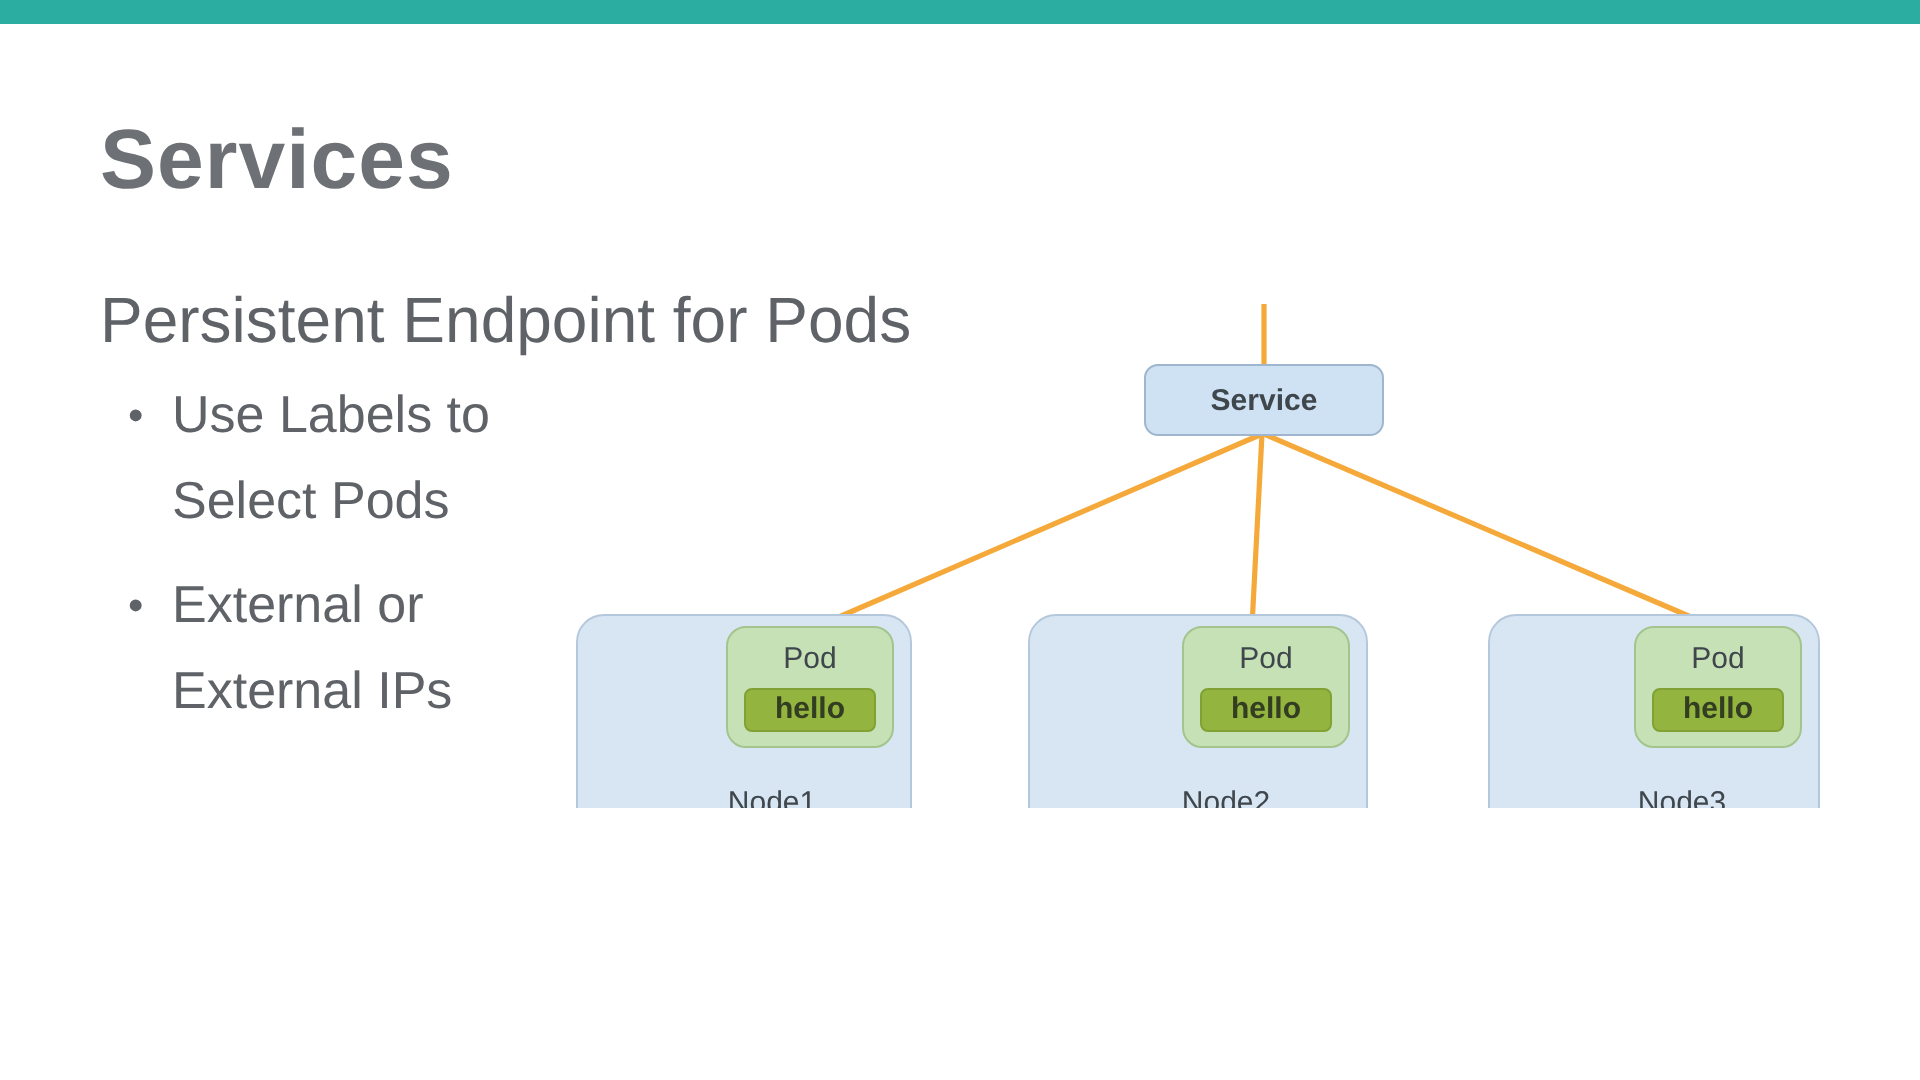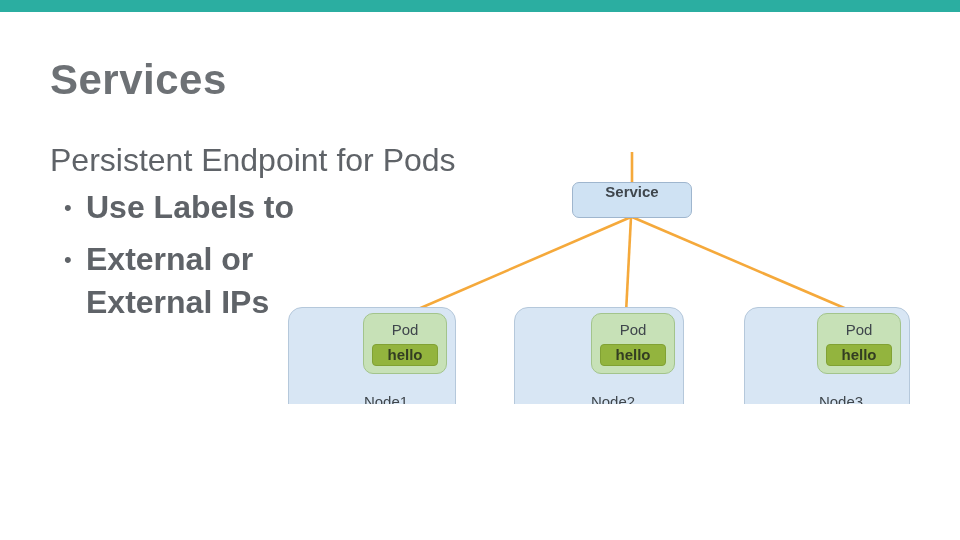--- a/index.html
+++ b/index.html
@@ -48,42 +48,42 @@
   }
   .dot {
     width: 22px;
     margin-left: 14px;
     font-size: 22px;
     line-height: 43px;
     color: var(--body-text, #5F6368);
     flex: 0 0 auto;
   }
   .bullet-text {
-    font-size: 32px;
+    font-size: 26px;
     line-height: 43px;
-    font-weight: bold;
   }
   .connectors {
     position: absolute;
     left: 0; top: 0;
   }
   .connector {
     stroke: var(--connector, #F5A93B);
     stroke-width: 2.6;
     fill: none;
   }
   .service-box {
     position: absolute;
     left: 572px; top: 182px;
     width: 120px; height: 36px;
     background: var(--service-fill, #CFE2F3);
     border: 1.5px solid var(--service-border, #9FB6CE);
     border-radius: 7px;
     box-sizing: border-box;
     display: flex;
+    align-items: center;
     justify-content: center;
     font-size: 15px;
     font-weight: 700;
     color: var(--diagram-text, #3F464C);
   }
   .node {
     position: absolute;
     top: 307px;
     height: 116px;
     background: var(--node-fill, #D8E6F4);
@@ -141,20 +141,21 @@
 
   <h1 class="title">Services</h1>
 
   <div class="subtitle">Persistent Endpoint for Pods</div>
 
   <ul class="bullets">
     <li class="bullet">
       <span class="dot">•</span>
       <span class="bullet-text">
         <span>Use Labels to</span><br>
+        <span>Select Pods</span>
       </span>
     </li>
     <li class="bullet">
       <span class="dot">•</span>
       <span class="bullet-text">
         <span>External or</span><br>
         <span>External IPs</span>
       </span>
     </li>
   </ul>

